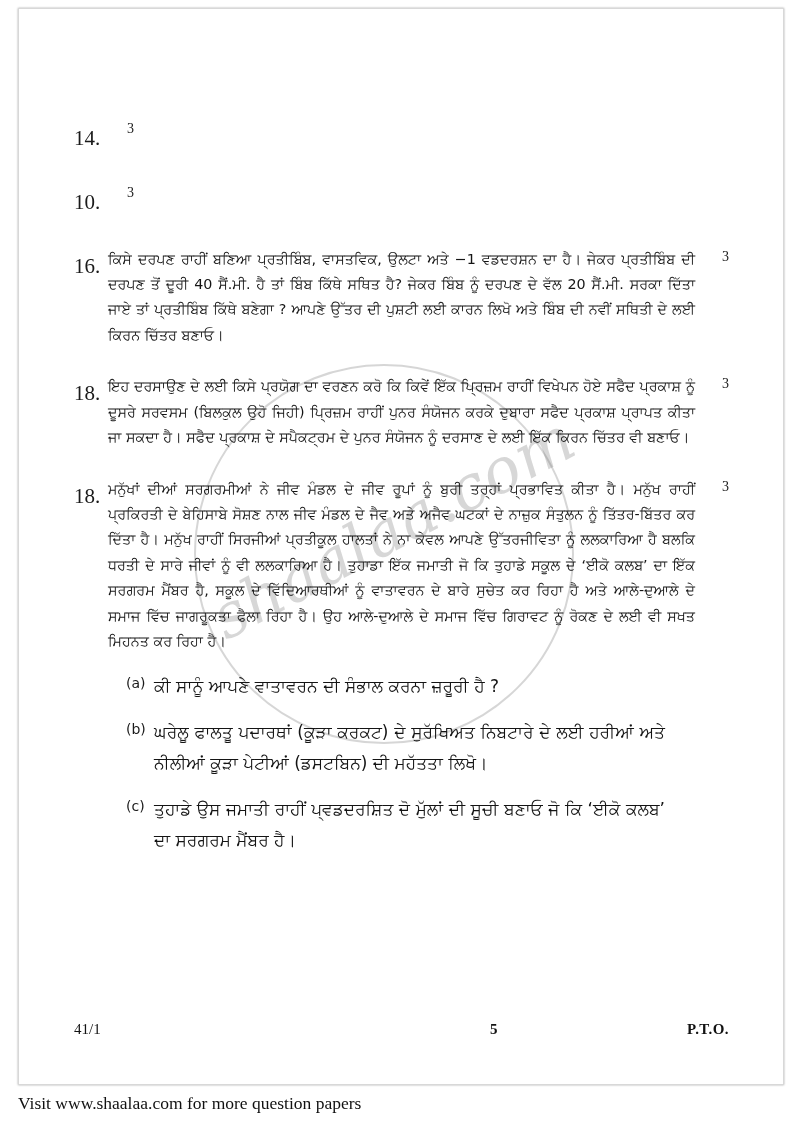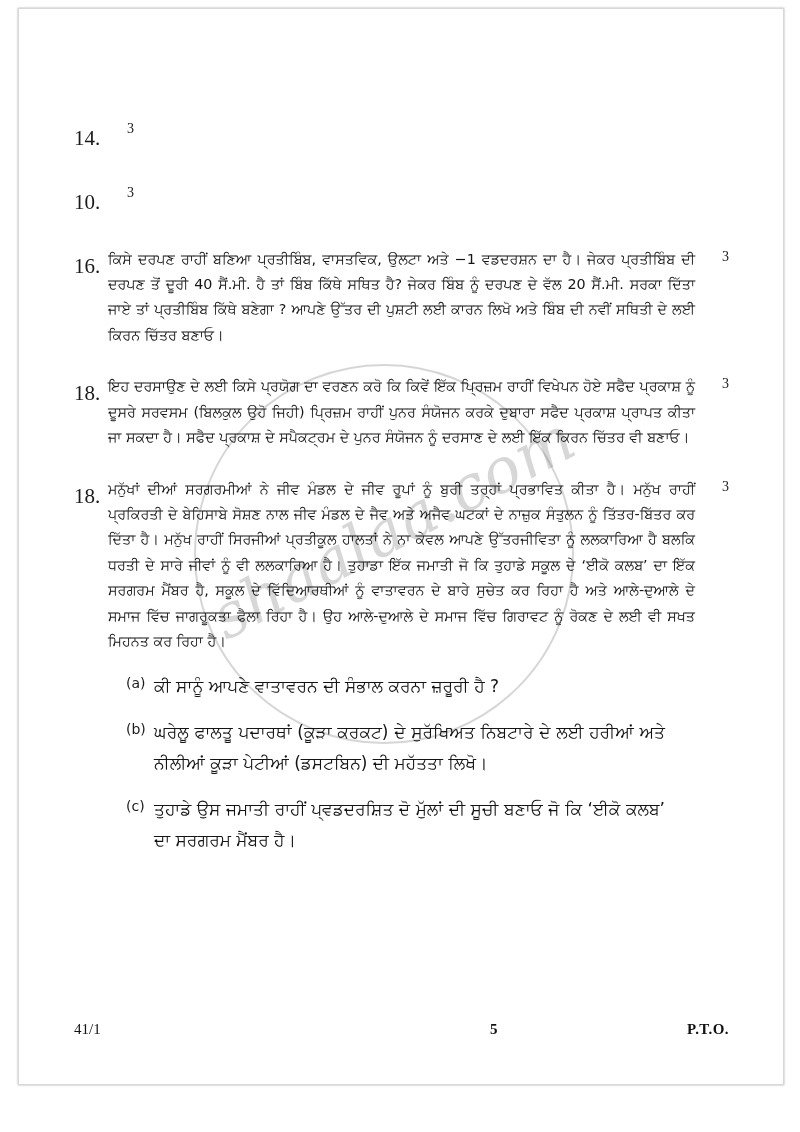--- a/index.html
+++ b/index.html
@@ -209,13 +209,14 @@
     </div>
 
     <div class="footer">
       <div class="code">41/1</div>
       <div class="pageno">5</div>
       <div class="pto">P.T.O.</div>
     </div>
 
   </div>
 
+  <div class="bottom-note">Visit www.shaalaa.com for more question papers</div>
 </div>
 
 </body></html>

